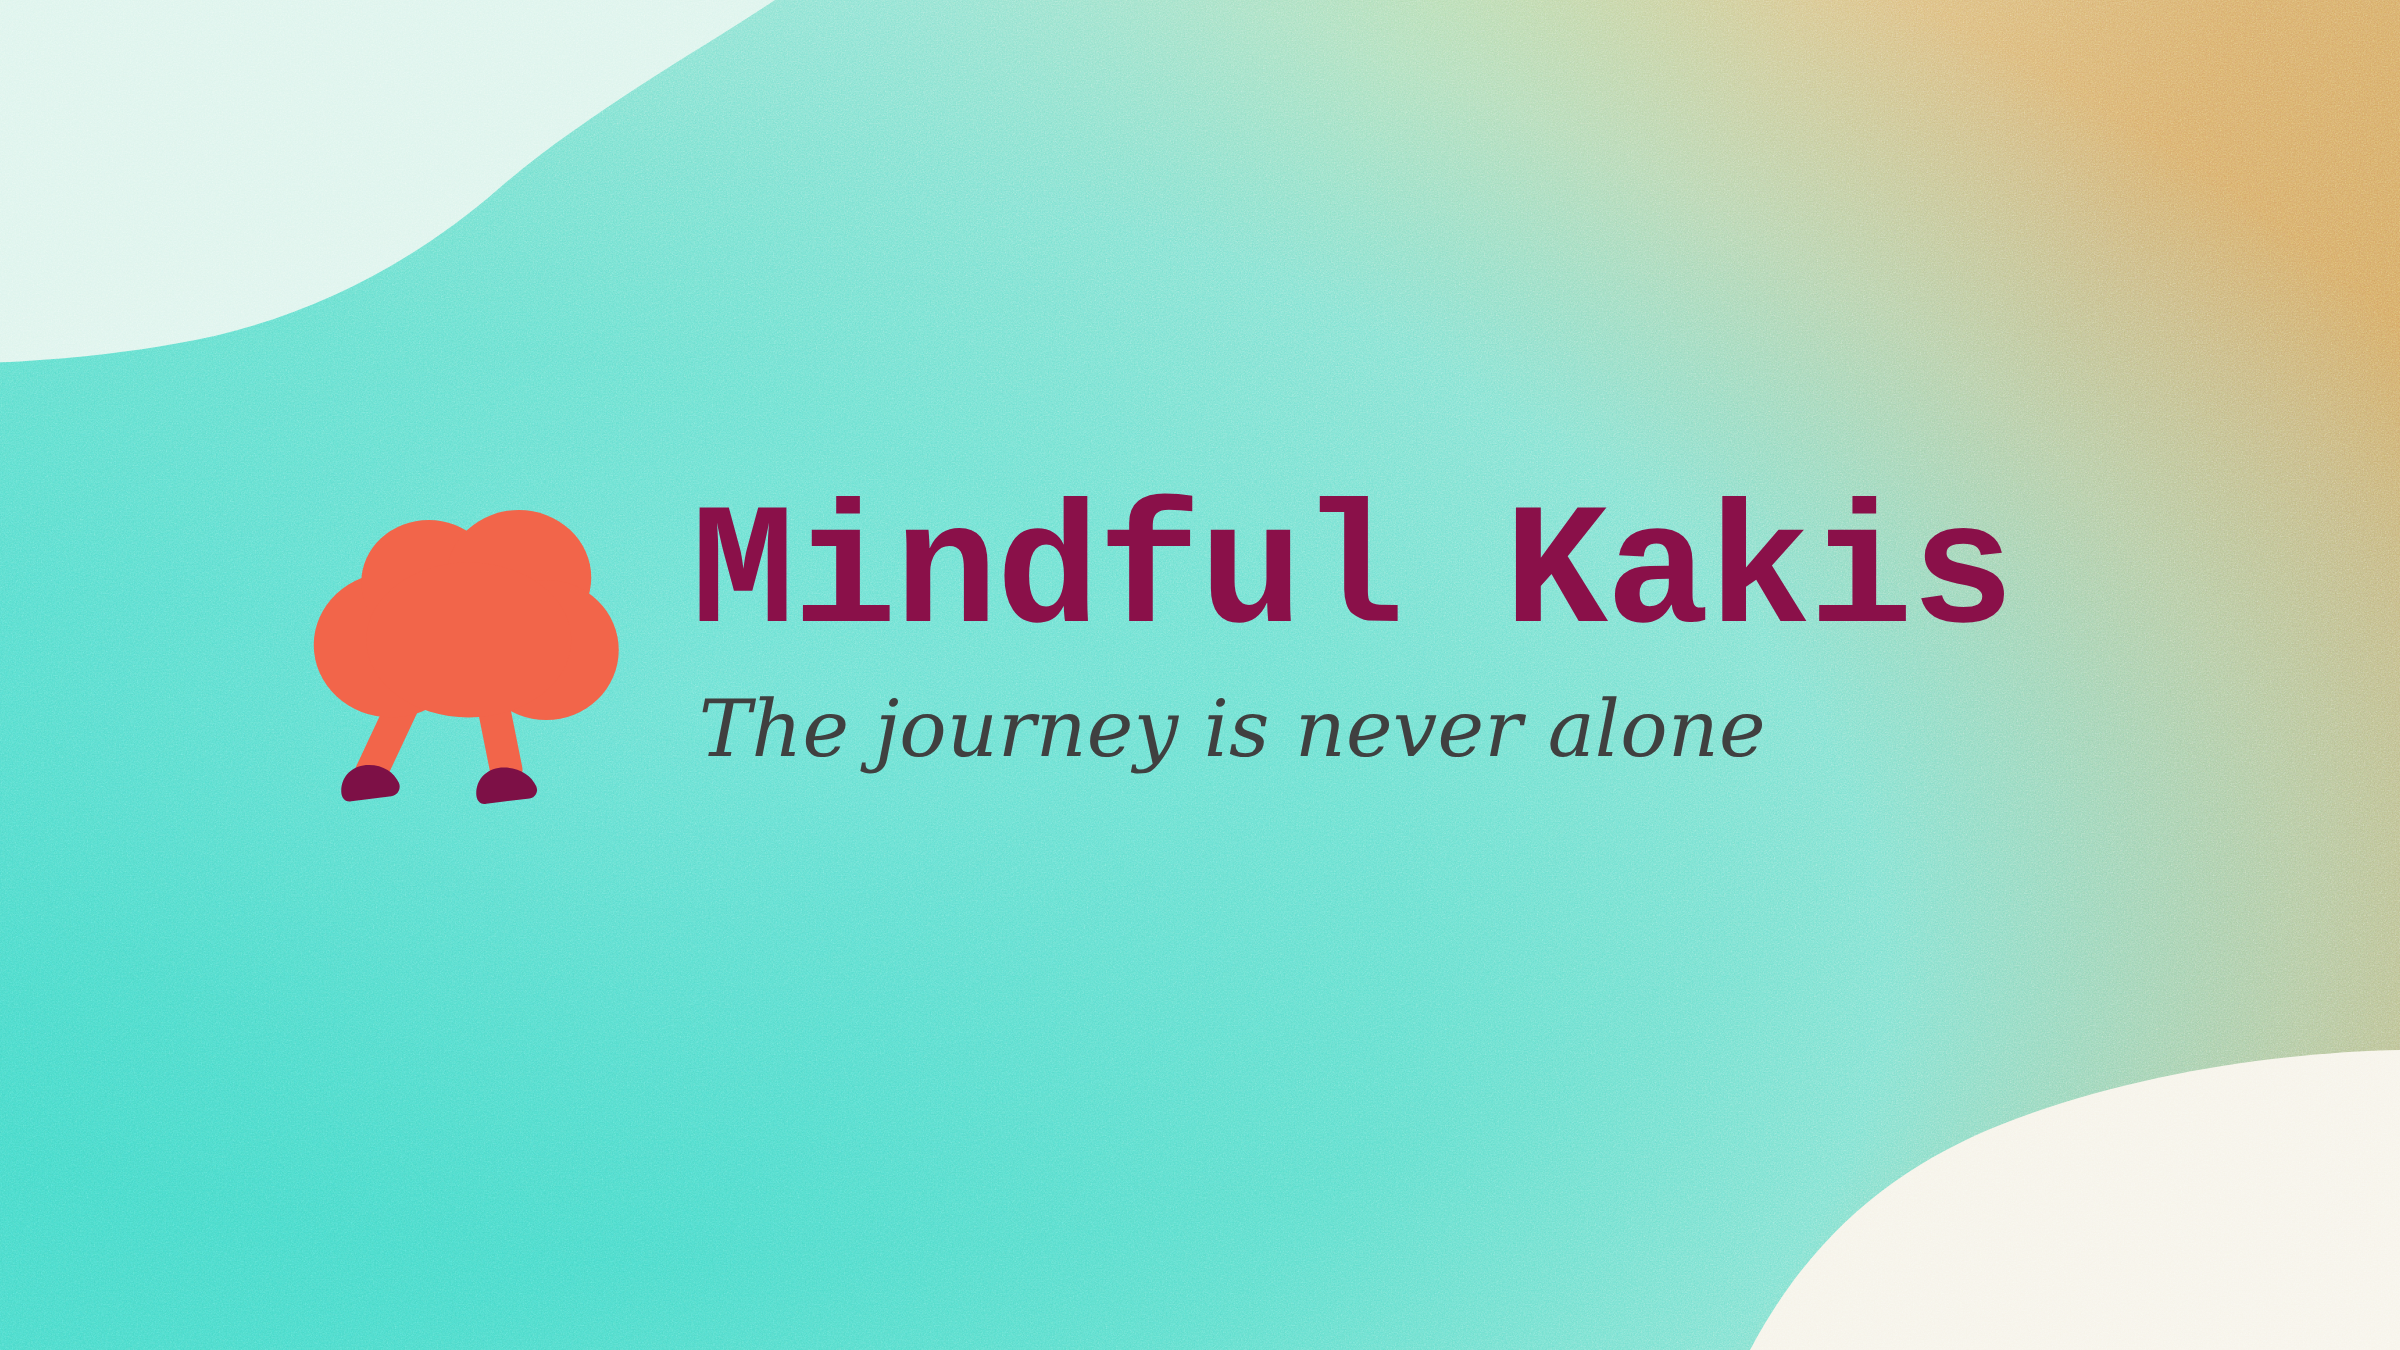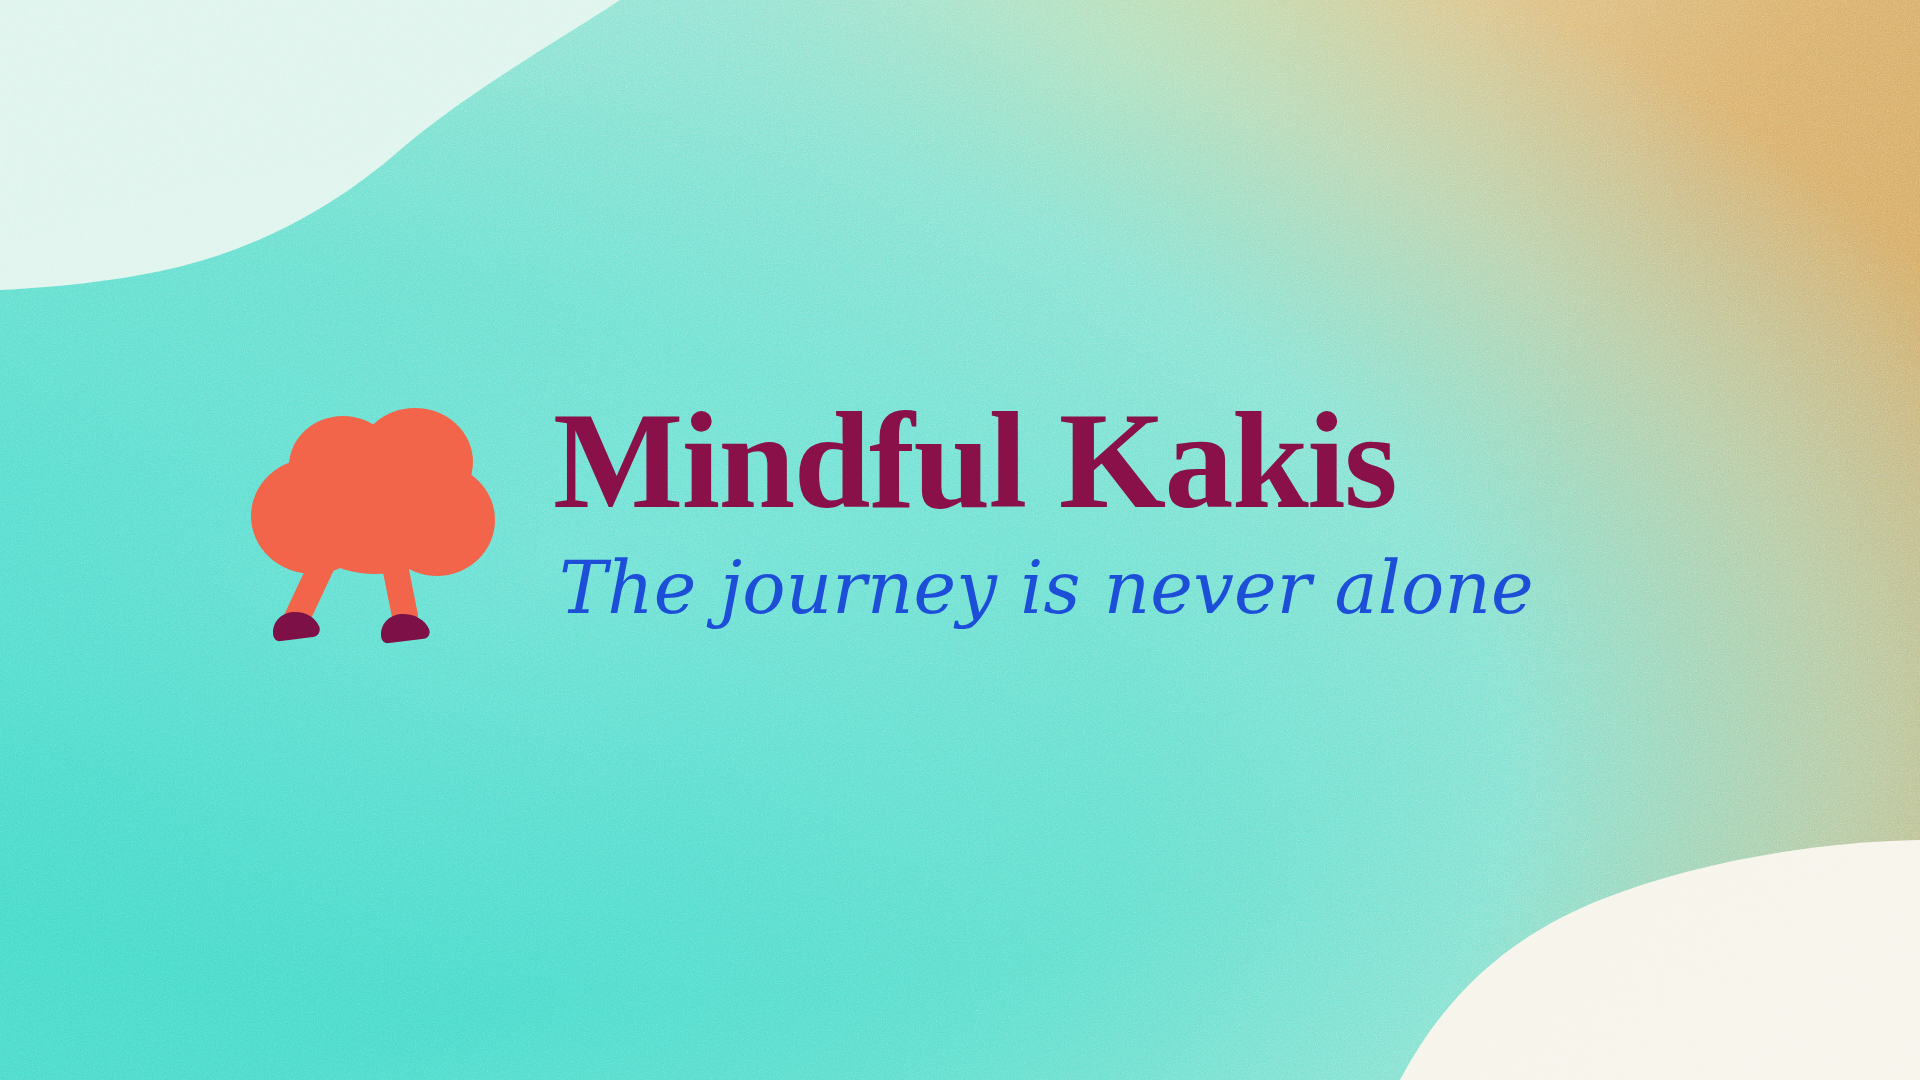--- a/index.html
+++ b/index.html
@@ -97,39 +97,39 @@
   #mascot svg { width: 100%; height: 100%; display: block; overflow: visible; }
 
   #wordblock {
     position: absolute;
     left: 318px;
     top: 0;
     width: 1180px;
   }
 
   #brand-name {
-    font-family: Liberation Serif, serif;
+    font-family: Liberation Mono, monospace;
     font-weight: 700;
     font-size: 138px;
     line-height: 1.0;
     letter-spacing: -1.5px;
     color: #8a1049;
     white-space: nowrap;
     margin: 0;
     padding: 0;
   }
 
   #brand-tagline {
     font-family: "DejaVu Serif", "Liberation Serif", serif;
     font-style: italic;
     font-weight: 400;
-    font-size: 72px;
+    font-size: 63px;
     line-height: 1.0;
     letter-spacing: 0.2px;
-    color: #1d4ed8;
+    color: #404040;
     white-space: nowrap;
     margin: 22px 0 0 6px;
     padding: 0;
   }
 </style>
 </head>
 <body>
 
 <div id="stage">
 

